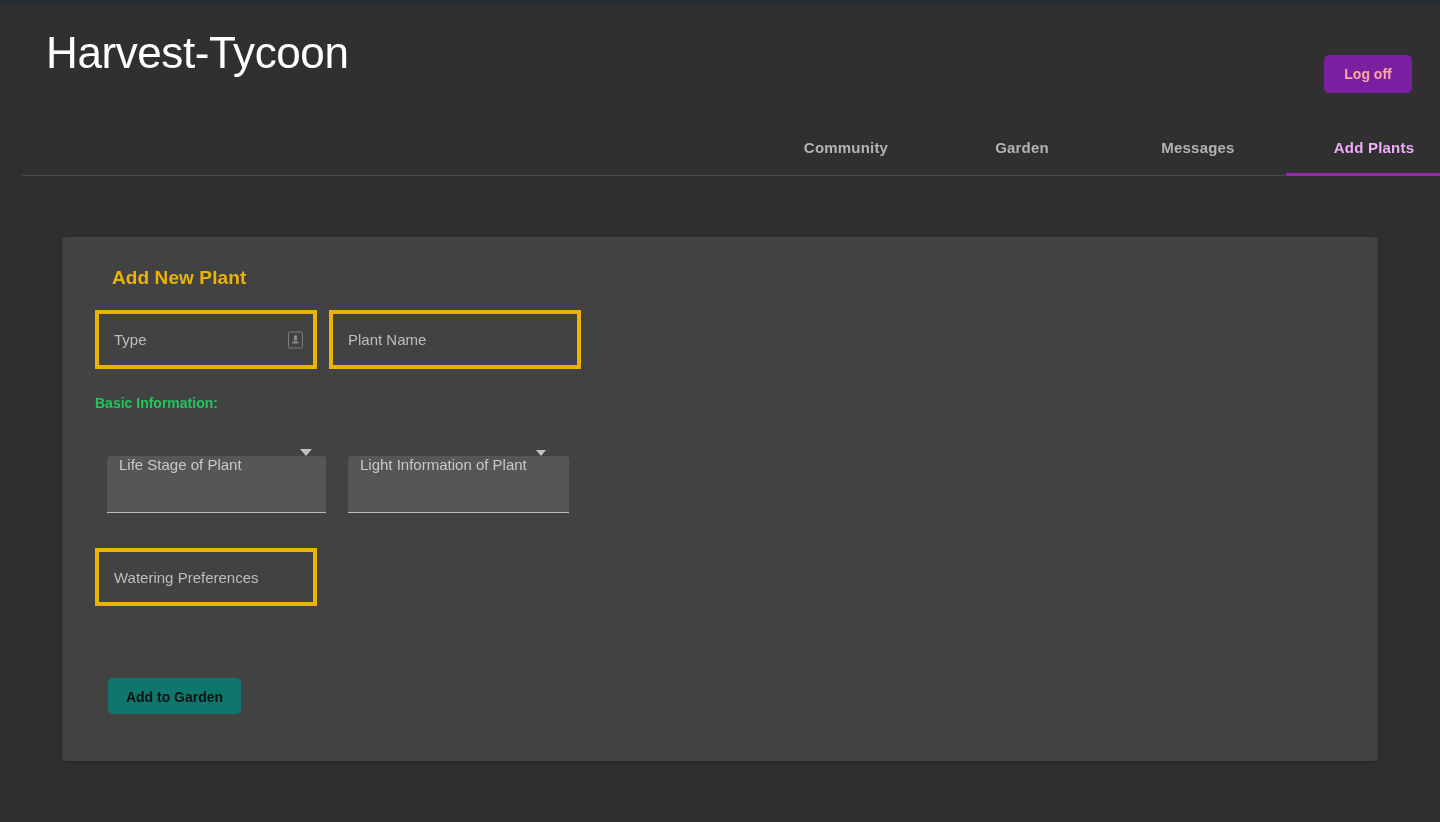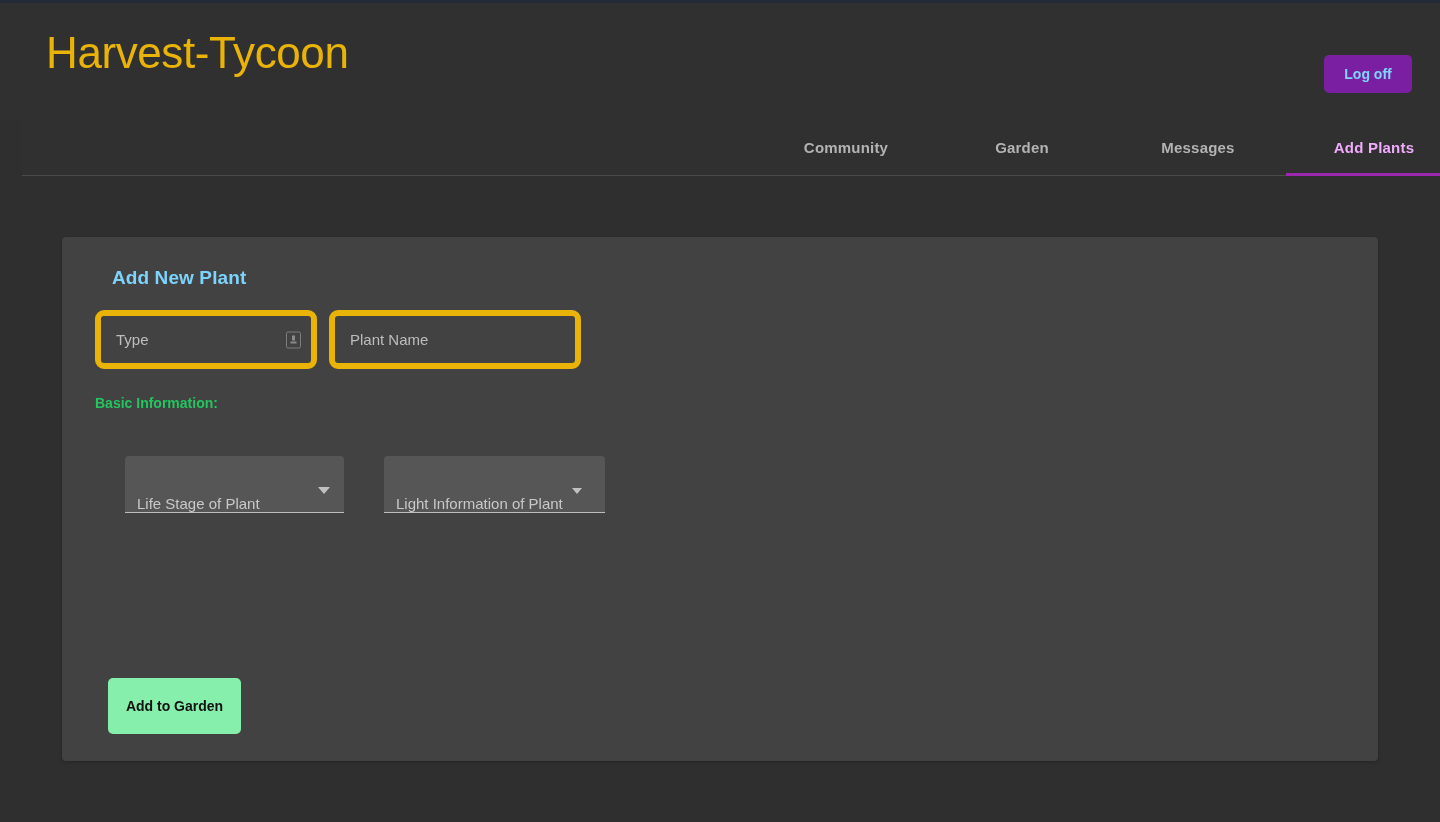--- a/index.html
+++ b/index.html
@@ -34,32 +34,32 @@
     height: 116px;
     background: #303030;
   }
   .brand-title {
     position: absolute;
     left: 46px;
     top: 26px;
     font-size: 44px;
     font-weight: 400;
     letter-spacing: -0.4px;
-    color: #eab308;
+    color: #ffffff;
     line-height: 1.1;
     white-space: nowrap;
   }
   .logoff-button {
     position: absolute;
     right: 28px;
     top: 52px;
     width: 88px;
     height: 38px;
     background: #7b1fa2;
-    color: #7dd3fc;
+    color: #fca5a5;
     border: none;
     border-radius: 5px;
     font-family: "Liberation Sans", sans-serif;
     font-size: 14px;
     font-weight: bold;
     cursor: pointer;
     padding: 0;
     line-height: 38px;
     text-align: center;
   }
@@ -123,38 +123,38 @@
     background: #424242;
     border-radius: 4px;
     box-shadow: 0 1px 3px rgba(0,0,0,0.25);
   }
   .card-title {
     position: absolute;
     left: 50px;
     top: 30px;
     font-size: 19px;
     font-weight: bold;
-    color: #7dd3fc;
+    color: #eab308;
     letter-spacing: 0.1px;
   }
 
   
   .row-inputs {
     position: absolute;
     left: 33px;
     top: 73px;
     display: flex;
     gap: 12px;
   }
   .text-field {
     position: relative;
     width: 222px;
     height: 59px;
-    border: 6px solid #eab308;
-    border-radius: 9px;
+    border: 4px solid #eab308;
+    border-radius: 0;
     background: transparent;
   }
   .text-field.wide { width: 252px; }
   .text-field input {
     width: 100%;
     height: 100%;
     background: transparent;
     border: none;
     outline: none;
     padding: 0 32px 0 15px;
@@ -198,25 +198,24 @@
     gap: 22px;
     align-items: flex-start;
   }
   .select-field {
     position: relative;
     height: 57px;
     background: #565656;
     border-bottom: 1px solid #bdbdbd;
     border-radius: 4px 4px 0 0;
     display: flex;
-    align-items: flex-end;
+    align-items: flex-start;
     padding: 0 14px 0 12px;
     cursor: pointer;
     user-select: none;
-    margin-left: 18px;
   }
   .select-field.life { width: 219px; }
   .select-field.light { width: 221px; justify-content: flex-start; }
   .select-label {
     font-size: 15px;
     color: #c8c8c8;
     white-space: nowrap;
   }
   .select-arrow-spaced { margin-left: auto; }
   .select-arrow-inline { margin-left: 9px; }
@@ -239,22 +238,22 @@
     top: 311px;
   }
   .watering-wrap .text-field { width: 222px; height: 58px; }
 
   
   .add-button {
     position: absolute;
     left: 46px;
     top: 441px;
     width: 133px;
-    height: 56px;
-    background: #86efac;
+    height: 36px;
+    background: #0f766e;
     color: #111111;
     border: none;
     border-radius: 5px;
     font-family: "Liberation Sans", sans-serif;
     font-size: 14px;
     font-weight: bold;
     cursor: pointer;
     padding: 0;
     line-height: 38px;
     text-align: center;
@@ -309,16 +308,21 @@
         </span>
       </div>
       <div class="select-field light">
         <span class="select-label">Light Information of Plant</span>
         <span class="select-arrow-inline">
           <span class="caret small"></span>
         </span>
       </div>
     </div>
 
+    <div class="watering-wrap">
+      <div class="text-field">
+        <input type="text" placeholder="Watering Preferences" style="">
+      </div>
+    </div>
 
     <button class="add-button">Add to Garden</button>
   </div>
 </div>
 
 </body></html>

